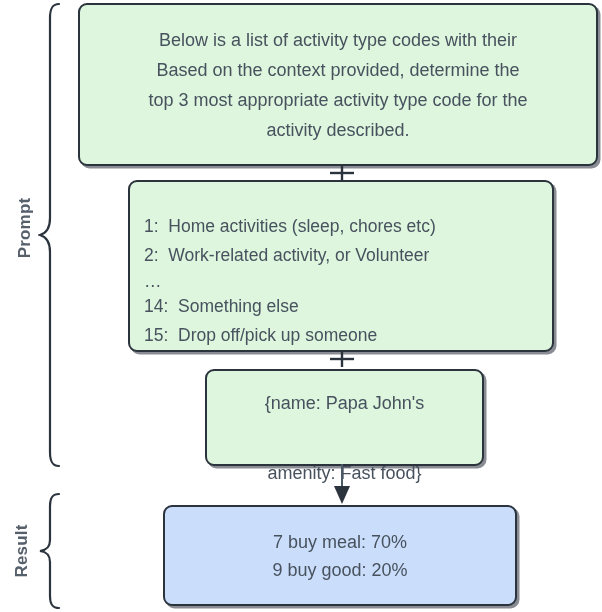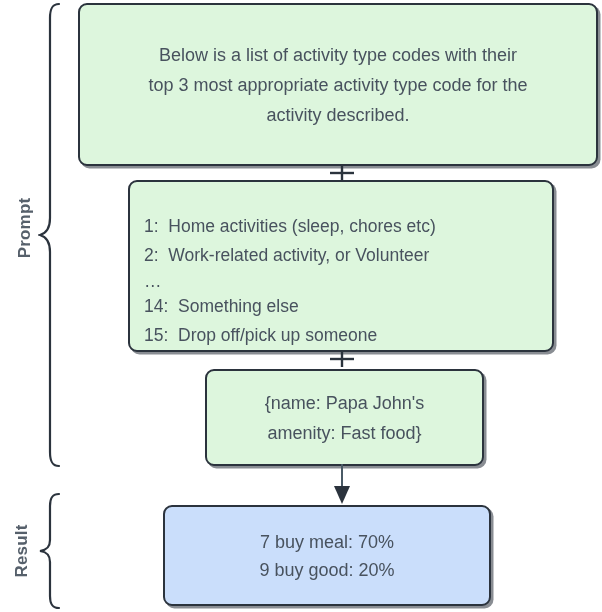--- a/index.html
+++ b/index.html
@@ -98,27 +98,27 @@
   #box-codes .line { font-size: 17.5px; line-height: 29px; }
   #box-codes .line.ellipsis { line-height: 22px; font-size: 17.5px; }
 
   
   #box-context {
     left: 205px;
     top: 369px;
     width: 279px;
     height: 97px;
   }
-  #box-context .line { font-size: 18px; line-height: 30px; }
+  #box-context .line { font-size: 18px; line-height: 30px; margin-top: 40px; }
 
   
   #box-result {
     left: 163px;
     top: 505px;
-    width: 328px;
+    width: 354px;
     height: 101px;
   }
   #box-result .line { font-size: 18px; line-height: 28px; }
 
   
   .connector { position: absolute; pointer-events: none; }
   #connector-plus-1 { left: 324px; top: 164px; }
   #connector-plus-2 { left: 324px; top: 350px; }
   #connector-arrow  { left: 330px; top: 464px; }
 </style>
@@ -137,20 +137,21 @@
 
 <div class="brace" id="result-brace">
   <svg width="24" height="118" viewBox="0 0 24 118" fill="none" xmlns="http://www.w3.org/2000/svg">
     <path d="M21 2 C13 2 12 8 12 14 L12 48 C12 55 9 58 2 59 C9 60 12 63 12 70 L12 104 C12 110 13 116 21 116" stroke="#2b333d" stroke-width="2.2" stroke-linecap="round" fill="none"></path>
   </svg>
 </div>
 
 <div class="node node-green" id="box-instruction">
   <div class="lines">
     <span class="line">Below is a list of activity type codes with their</span>
+    <span class="line">Based on the context provided, determine the</span>
     <span class="line">top 3 most appropriate activity type code for the</span>
     <span class="line">activity described.</span>
   </div>
 </div>
 
 <div class="connector" id="connector-plus-1">
   <svg width="36" height="18" viewBox="0 0 36 18" xmlns="http://www.w3.org/2000/svg">
     <line x1="18" y1="1" x2="18" y2="17" stroke="#2b333d" stroke-width="2.4"></line>
     <line x1="6" y1="9" x2="30" y2="9" stroke="#2b333d" stroke-width="2.4"></line>
   </svg>

